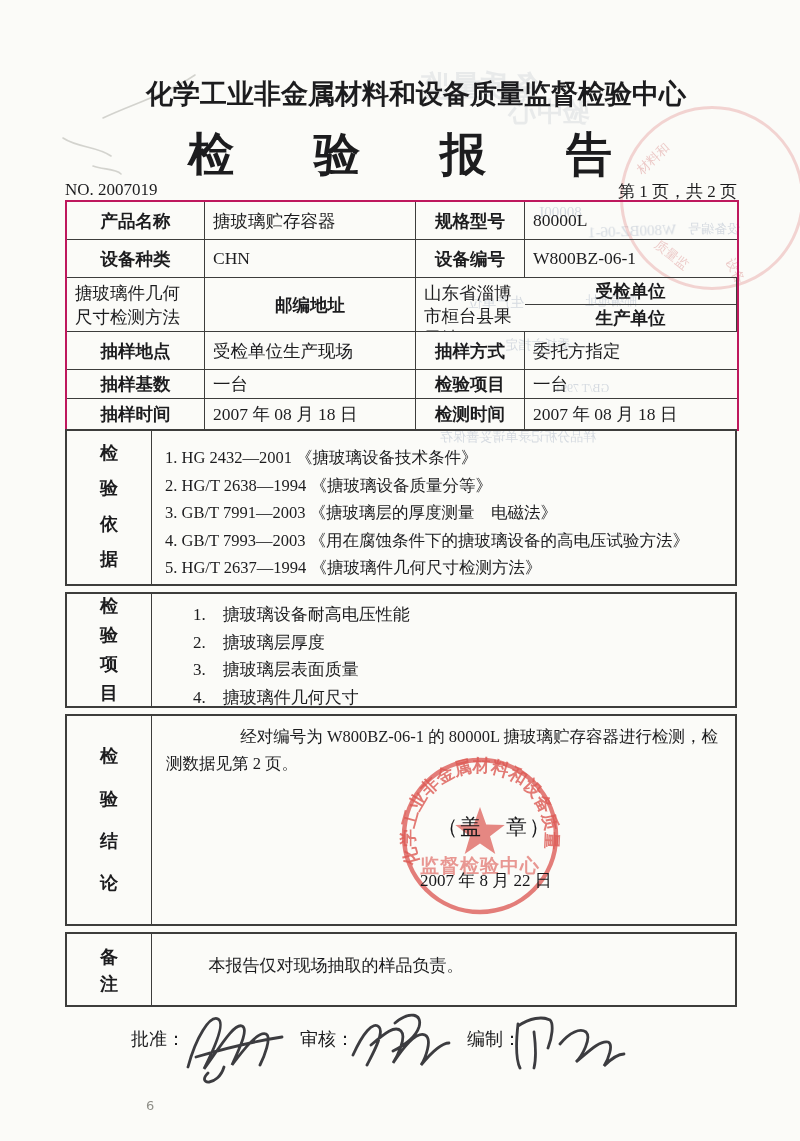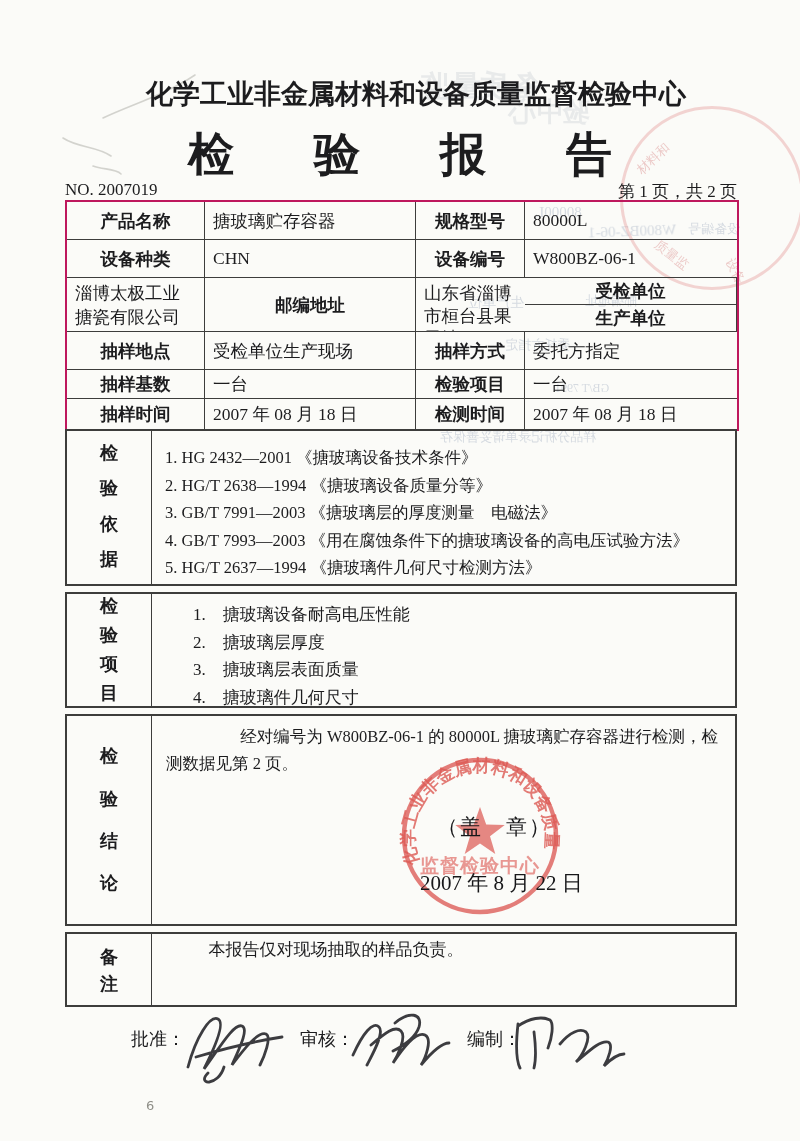--- a/index.html
+++ b/index.html
@@ -34,25 +34,25 @@
   .sec-items{top:592px;height:116px;gap:28px;}
   .sec-items .vlab span{line-height:1.6;}
   .sec-concl{top:714px;height:212px;}
   .sec-concl .vlab span{line-height:2.35;}
   .sec-remark{top:932px;height:75px;}
   .sec-remark .vlab span{line-height:1.5;}
   .scontent{flex:1;position:relative;box-sizing:border-box;font-size:16.5px;}
   .basis-list{padding:13px 6px 0 13px;line-height:1.67;}
   .items-list{padding:7px 12px 0 13px;line-height:1.63;font-size:17px;}
   .concl-text{position:absolute;top:7px;left:14px;right:10px;line-height:1.65;text-indent:4.5em;font-size:16.5px;}
-  .remark-text{position:absolute;top:4px;left:14px;right:10px;text-indent:2.5em;font-size:17px;}
+  .remark-text{position:absolute;top:20px;left:14px;right:10px;text-indent:2.5em;font-size:17px;}
   
   .seal-svg{position:absolute;left:375px;top:731px;width:210px;height:210px;}
   .seal-note{position:absolute;left:437px;top:813px;font-size:21px;letter-spacing:2px;color:#171719;}
-  .seal-date{position:absolute;left:420px;top:869px;font-size:21px;color:#171719;}
+  .seal-date{position:absolute;left:420px;top:869px;font-size:17px;color:#171719;}
   
   .foot-label{position:absolute;top:1027px;font-size:18px;}
   .sig{position:absolute;}
   
   .ghost{position:absolute;transform:scaleX(-1);color:#b7c0ce;opacity:.55;filter:blur(.4px);
     font-family:"Liberation Serif",serif;white-space:nowrap;}
   .ghost.bold{font-family:"DejaVu Sans",sans-serif;font-weight:700;color:#b3bac4;opacity:.25;}
   .stamp-echo{position:absolute;left:620px;top:106px;width:184px;height:184px;border-radius:50%;
     border:3.5px solid rgba(224,126,126,.32);box-sizing:border-box;}
   .stamp-echo-frag{position:absolute;color:rgba(214,120,120,.38);font-size:13px;white-space:nowrap;
@@ -101,21 +101,21 @@
     <div class="cell">搪玻璃贮存容器</div>
     <div class="cell lab">规格型号</div>
     <div class="cell lastcol">80000L</div>
 
     <div class="cell lab">设备种类</div>
     <div class="cell">CHN</div>
     <div class="cell lab">设备编号</div>
     <div class="cell lastcol">W800BZ-06-1</div>
 
     <div class="cell lab">受检单位</div>
-    <div class="cell v1span">淄博太极工业搪瓷有限公司</div>
+    <div class="cell v1span">搪玻璃件几何尺寸检测方法</div>
     <div class="cell lab v1span">邮编地址</div>
     <div class="cell lastcol v1span twoline">
       <span>256414</span>
       <span>山东省淄博市桓台县果里镇</span>
     </div>
     <div class="cell lab">生产单位</div>
 
     <div class="cell lab">抽样地点</div>
     <div class="cell">受检单位生产现场</div>
     <div class="cell lab">抽样方式</div>

